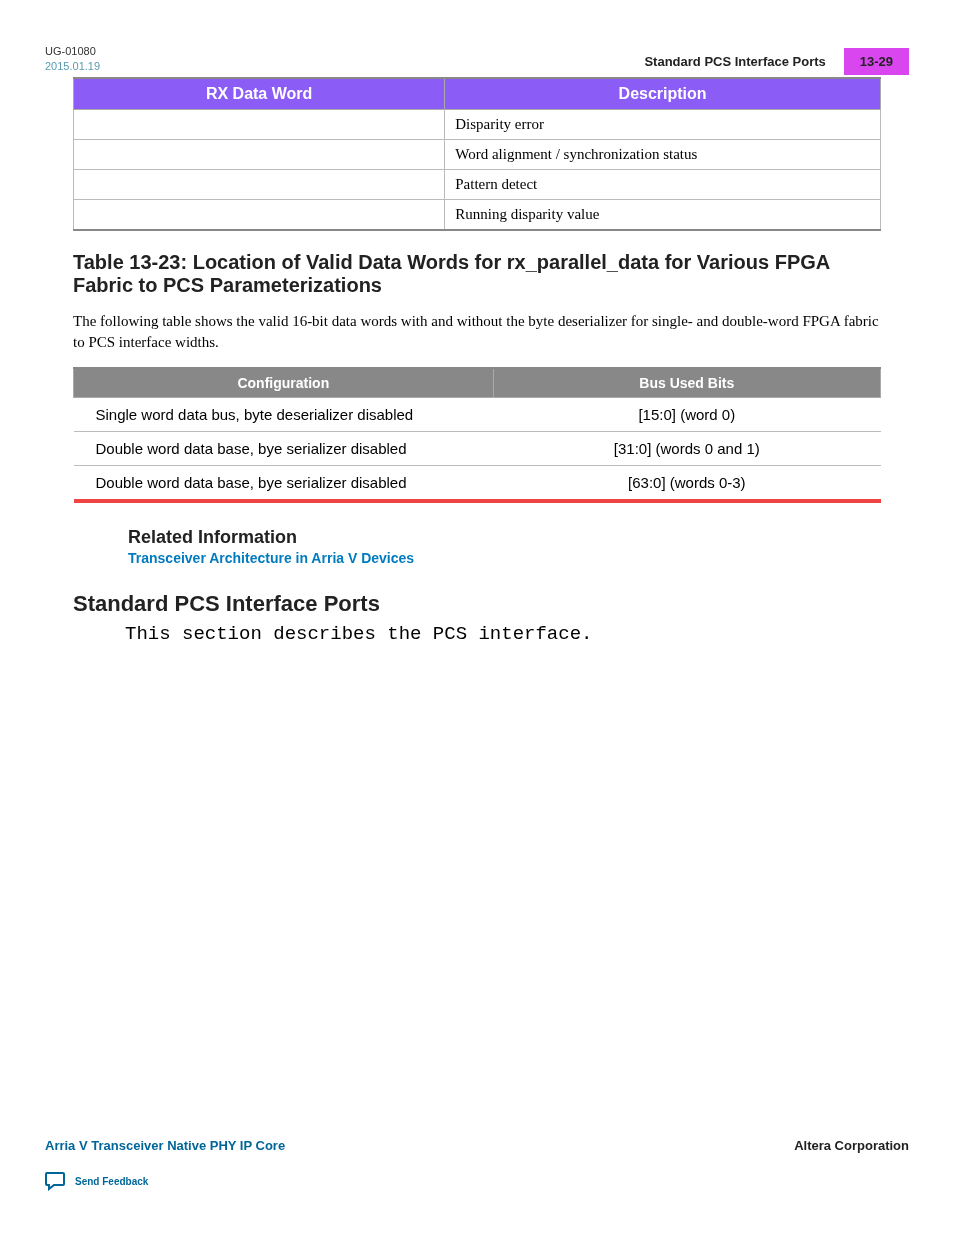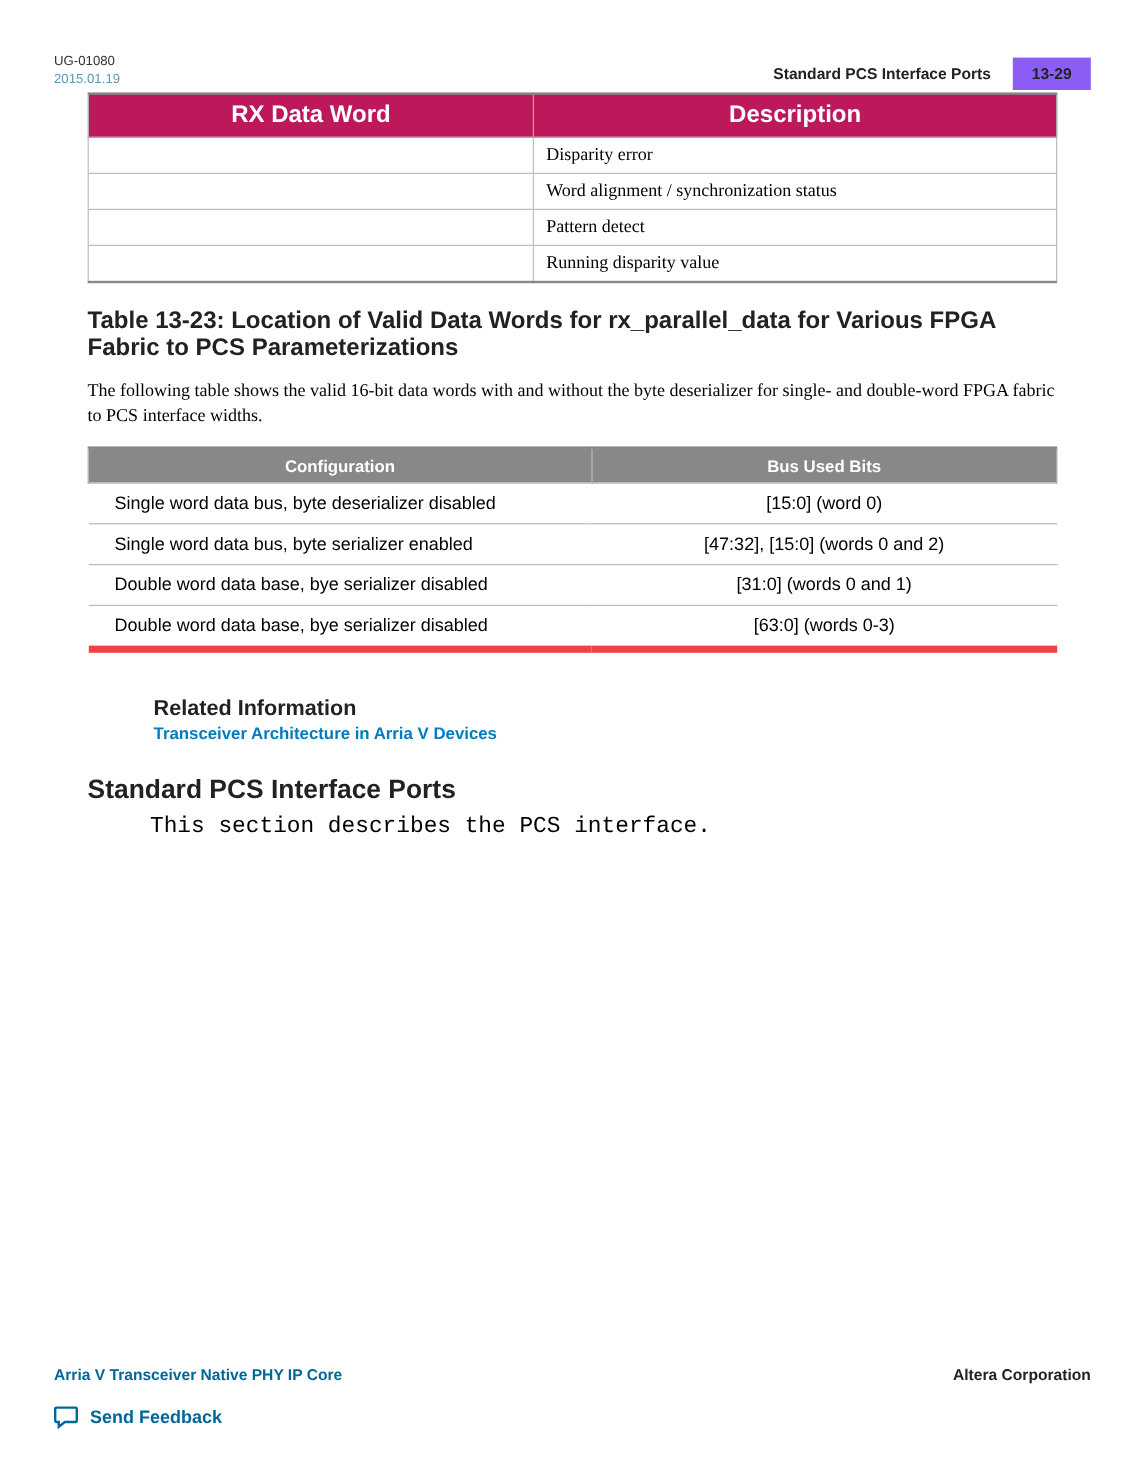--- a/index.html
+++ b/index.html
@@ -31,43 +31,43 @@
     display: flex;
     align-items: center;
     gap: 18px;
   }
   .section-title-head {
     font-size: 13px;
     font-weight: bold;
     color: #222;
   }
   .page-num {
-    background: #8b5cf6;
+    background: #d946ef;
     padding: 6px 16px;
     font-size: 13px;
     font-weight: bold;
     color: #222;
   }
   .content {
     padding: 0 28px;
   }
   table.data-table {
     width: 100%;
     border-collapse: collapse;
     font-size: 15px;
     margin-bottom: 20px;
     border-top: 2px solid #888;
     border-bottom: 2px solid #888;
   }
   table.data-table th {
-    background: #be185d;
+    background: #8b5cf6;
     color: #fff;
     font-family: -apple-system, Helvetica, Arial, sans-serif;
     font-weight: bold;
-    font-size: 20px;
+    font-size: 16px;
     padding: 6px 10px;
     border: 1px solid #aaa;
   }
   table.data-table td {
     border-top: 1px solid #bbb;
     border-left: 1px solid #bbb;
     border-right: 1px solid #bbb;
     padding: 6px 10px;
     vertical-align: top;
     font-family: Georgia, serif;
@@ -88,23 +88,23 @@
   .body-text {
     font-family: Georgia, serif;
     font-size: 15px;
     margin: 10px 0 14px 0;
     line-height: 1.4;
   }
   table.config-table {
     width: 100%;
     border-collapse: collapse;
     font-size: 15px;
-    margin-bottom: 36px;
+    margin-bottom: 24px;
     border-top: 2px solid #888;
-    border-bottom: 6px solid #ef4444;
+    border-bottom: 4px solid #ef4444;
   }
   table.config-table th {
     background: #888;
     color: #fff;
     font-family: -apple-system, Helvetica, Arial, sans-serif;
     font-weight: bold;
     font-size: 14px;
     padding: 6px 10px;
     border: 1px solid #aaa;
   }
@@ -163,21 +163,21 @@
   .footer-left-title { color: #006699; }
   .feedback {
     display: flex;
     align-items: center;
     gap: 8px;
   }
   .feedback-icon svg { display:block; }
   .feedback-link {
     font-family: -apple-system, Helvetica, Arial, sans-serif;
     font-weight: bold;
-    font-size: 15px;
+    font-size: 10px;
     color: #006699;
     text-decoration: none;
   }
 </style>
 </head>
 <body>
 
 <div class="page">
   <div class="header-row">
     <div class="doc-id">
@@ -227,24 +227,20 @@
           <th style="width:52%">Configuration</th>
           <th>Bus Used Bits</th>
         </tr>
       </thead>
       <tbody>
         <tr>
           <td>Single word data bus, byte deserializer disabled</td>
           <td class="bits">[15:0] (word 0)</td>
         </tr>
         <tr>
-          <td>Single word data bus, byte serializer enabled</td>
-          <td class="bits">[47:32], [15:0] (words 0 and 2)</td>
-        </tr>
-        <tr>
           <td>Double word data base, bye serializer disabled</td>
           <td class="bits">[31:0] (words 0 and 1)</td>
         </tr>
         <tr>
           <td>Double word data base, bye serializer disabled</td>
           <td class="bits">[63:0] (words 0-3)</td>
         </tr>
       </tbody>
     </table>
 

